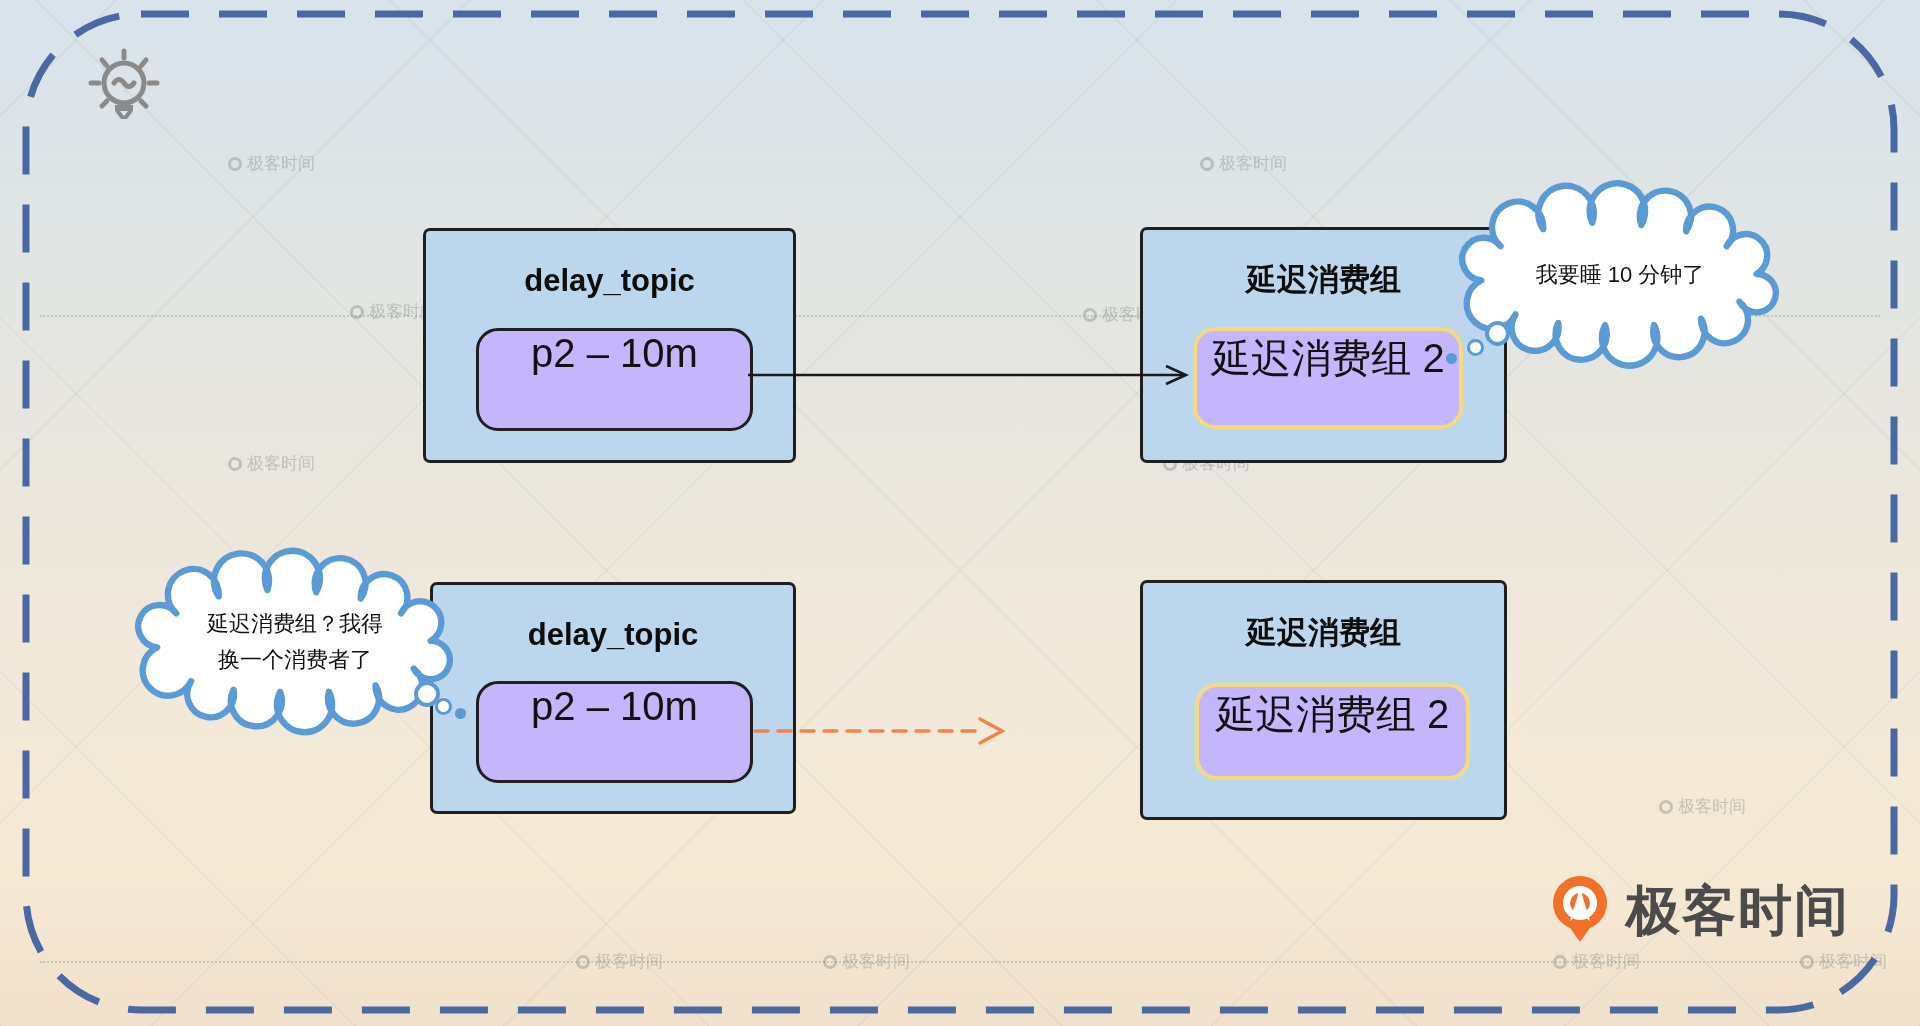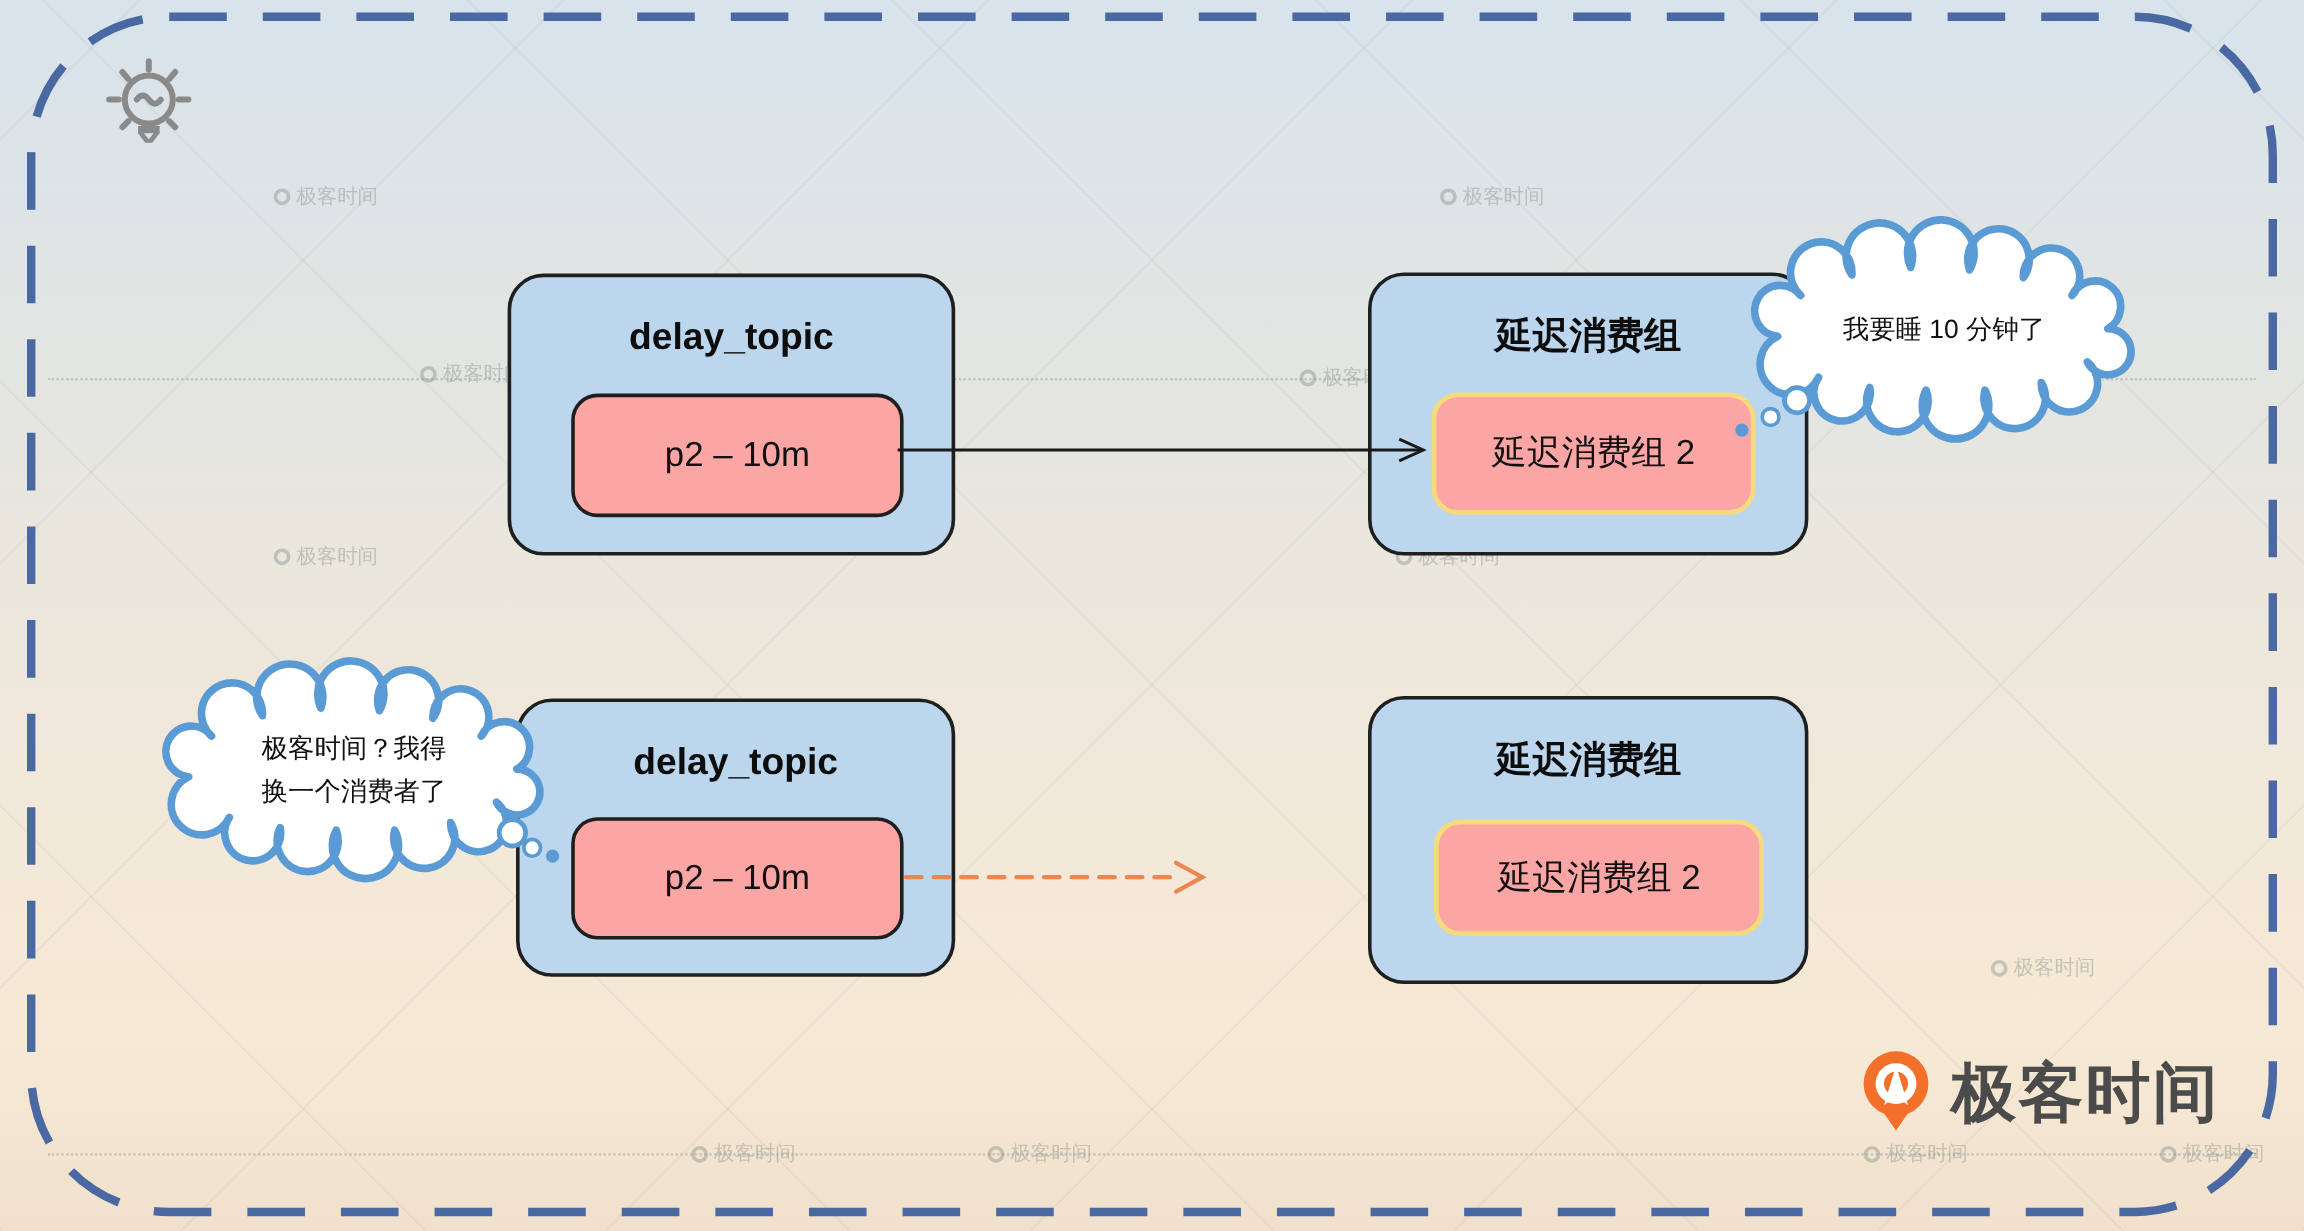--- a/index.html
+++ b/index.html
@@ -17,24 +17,24 @@
       repeating-linear-gradient(45deg, rgba(140,146,140,.09) 0 2px, transparent 2px 250px),
       repeating-linear-gradient(-45deg, rgba(140,146,140,.09) 0 2px, transparent 2px 250px);}
   .dotline{position:absolute;border-top:2px dotted rgba(150,156,150,.45)}
 
   
   .bulb{position:absolute;left:82px;top:46px}
   .page-title{position:absolute;left:178px;top:56px;font-size:31px;color:var(--title-gray);
     padding-bottom:9px;border-bottom:2.5px solid var(--title-gray);letter-spacing:.5px}
 
   
-  .node{position:absolute;background:var(--node-fill);border:3px solid var(--node-border);border-radius:30px}
+  .node{position:absolute;background:var(--node-fill);border:3px solid var(--node-border);border-radius:7px}
   .node-title{margin-top:34px;text-align:center;font-size:31px;font-weight:bold;color:#0d0d0d;line-height:1}
-  .inner{position:absolute;background:#fca5a5;border:3px solid var(--node-border);border-radius:22px;
-    display:flex;align-items:center;justify-content:center;font-size:29px;color:#111}
+  .inner{position:absolute;background:#c4b5fd;border:3px solid var(--node-border);border-radius:22px;
+    display:flex;align-items:flex-start;justify-content:center;font-size:40px;color:#111}
   .inner.yellow{border:4px solid var(--inner-yellow)}
 
   
   .cloud{position:absolute}
   .cloud svg{position:absolute;inset:0;overflow:visible}
   .cloud-text{position:absolute;inset:0;display:flex;flex-direction:column;align-items:center;
     justify-content:center;font-size:22px;color:#111;line-height:36px;text-align:right}
   .dot{position:absolute;border-radius:50%;background:#fff;border:4px solid var(--cloud-blue)}
   .dot.md{border-width:3px}
   .dot.filled{background:var(--cloud-blue);border:none}
@@ -175,21 +175,21 @@
   <div class="dot filled" style="left:1446px;top:353px;width:11px;height:11px"></div>
 
   <div class="cloud" style="left:136px;top:578px;width:318px;height:128px">
     <svg viewBox="0 0 300 110" width="318" height="128">
       <path d="M20,60 A20,20 0 1 1 38,28 A24,24 0 1 1 78,12 A26,26 0 1 1 124,6 A26,26 0 1 1 170,8
                A24,24 0 1 1 212,14 A22,22 0 1 1 250,28 A20,20 0 1 1 278,54 A18,18 0 1 1 262,80
                A22,22 0 1 1 226,96 A24,24 0 1 1 182,102 A26,26 0 1 1 136,102 A24,24 0 1 1 92,100
                A22,22 0 1 1 52,92 A24,24 0 1 1 20,60 Z" fill="#ffffff" stroke="#5b9bd5" stroke-width="6" stroke-linejoin="round"></path>
     </svg>
     <div class="cloud-text">
-      <span>极客时间？我得</span>
+      <span>延迟消费组？我得</span>
       <span>换一个消费者了</span>
     </div>
   </div>
   <div class="dot" style="left:414px;top:681px;width:26px;height:26px"></div>
   <div class="dot md" style="left:435px;top:698px;width:17px;height:17px"></div>
   <div class="dot filled" style="left:455px;top:708px;width:11px;height:11px"></div>
 
   <div class="logo">
     <svg width="64" height="74" viewBox="0 0 64 74">
       <polygon points="18,48 46,48 32,68" fill="#f3702b"></polygon>

